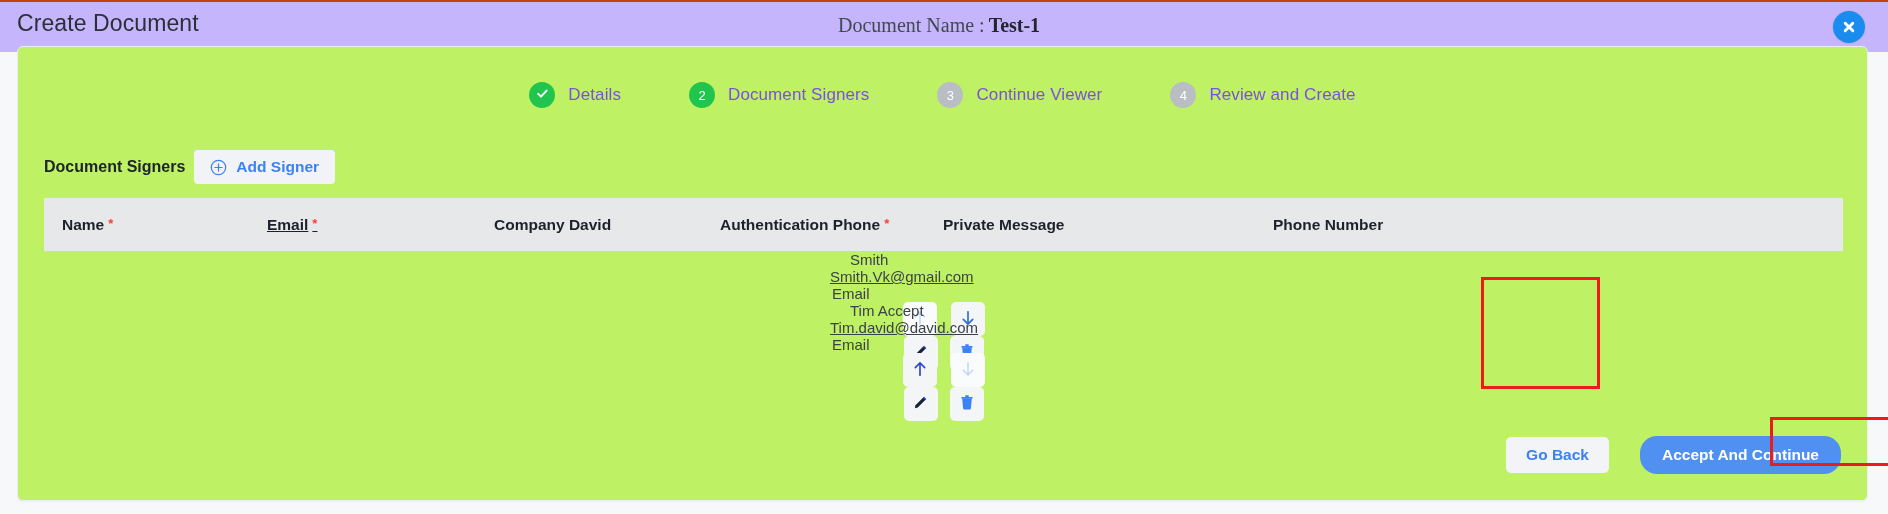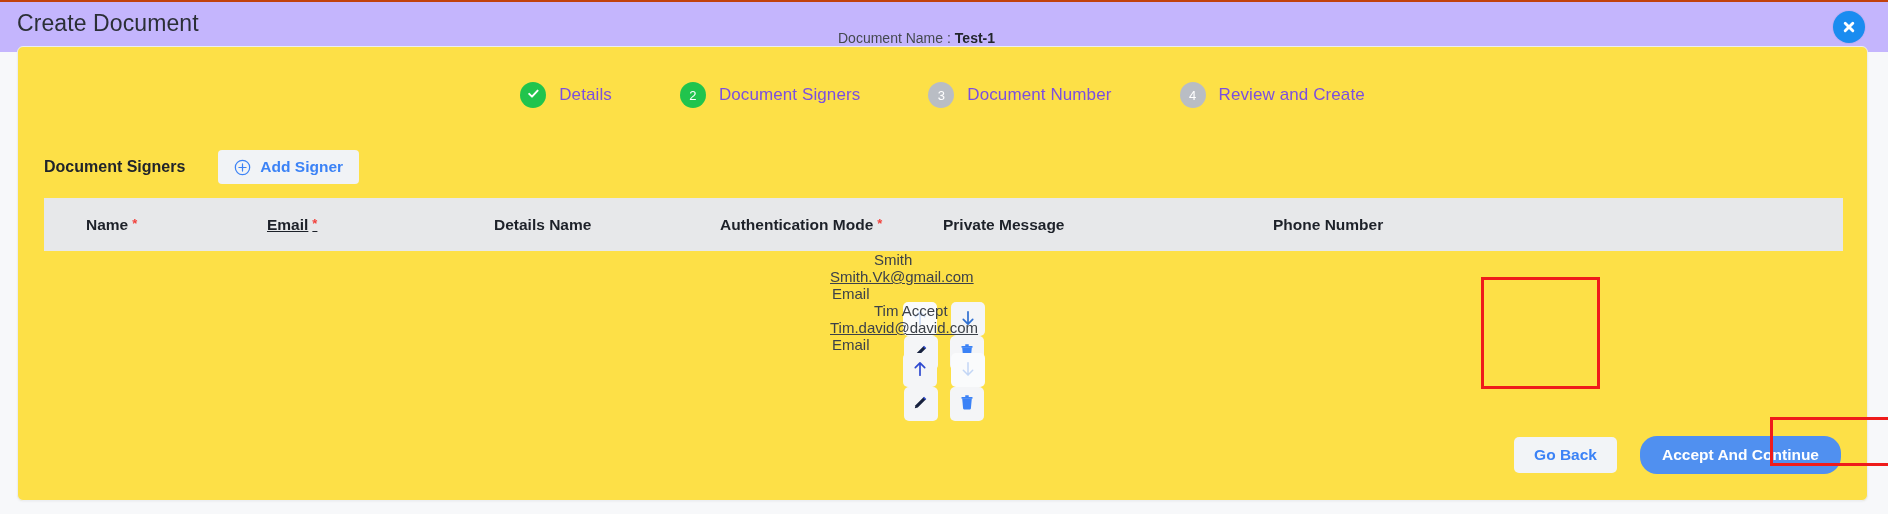--- a/index.html
+++ b/index.html
@@ -28,24 +28,25 @@
   .modal-title {
     position: absolute;
     left: 17px; top: 8px;
     font-size: 23px;
     color: #2b2f36;
     letter-spacing: 0.1px;
     white-space: nowrap;
   }
   .doc-name-wrap {
     position: absolute;
-    left: 838px; top: 28px;
-    font-size: 14px;
+    left: 838px; top: 12px;
+    font-size: 20px;
     color: #40454f;
     white-space: nowrap;
+    font-family: Liberation Serif, serif;
   }
   .doc-name-label { color: #44494f; }
   .doc-name-value { font-weight: bold; color: #22262c; margin-left: 4px; }
   .close-btn {
     position: absolute;
     right: 23px; top: 9px;
     width: 32px; height: 32px;
     border-radius: 50%;
     background: #1a8cf0;
     border: none;
@@ -56,21 +57,21 @@
     box-shadow: 0 0 0 1px rgba(0,0,0,0.04);
   }
   .close-btn svg { display: block; }
 
   
   .card {
     position: absolute;
     left: 17px; top: 46px;
     width: 1851px;
     height: 455px;
-    background: #fde047;
+    background: #bef264;
     border-radius: 6px;
     border: 1px solid #eceef1;
     box-shadow: 0 1px 2px rgba(16,24,40,0.04);
     overflow: hidden;
   }
 
   
   .stepper {
     position: absolute;
     left: 0; top: 35px;
@@ -117,21 +118,21 @@
     display: flex;
     align-items: center;
   }
   .signers-title {
     font-size: 16px;
     font-weight: bold;
     color: #20242b;
     white-space: nowrap;
   }
   .add-signer-btn {
-    margin-left: 33px;
+    margin-left: 9px;
     background: #f1f3f6;
     border: none;
     border-radius: 4px;
     height: 34px;
     padding: 0 16px;
     display: flex;
     align-items: center;
     cursor: pointer;
     color: #3b82f6;
     font-size: 15.5px;
@@ -171,21 +172,21 @@
     align-items: center;
     position: relative;
     flex-direction: column;
   }
   .td {
     font-size: 15px;
     color: #3c4149;
     white-space: nowrap;
   }
   
-  .c-name    { width: 223px; padding-left: 42px; }
+  .c-name    { width: 223px; padding-left: 18px; }
   .c-email   { width: 227px; text-decoration: underline; }
   .c-company { width: 226px; }
   .c-auth    { width: 223px; }
   .c-phone   { width: 225px; }
   .c-msg     { width: 330px; }
   .c-move    { width: 175px; display: flex; align-items: center; justify-content: center; gap: 14px;}
   .c-act     { width: 170px; display: flex; align-items: center; justify-content: center; gap: 12px;}
 
   .iconbtn {
     width: 34px; height: 34px;
@@ -209,21 +210,21 @@
   }
   #redbox-move { left: 1481px; top: 277px; width: 119px; height: 112px; }
   #redbox-accept { left: 1770px; top: 417px; width: 223px; height: 49px; }
 
   
   .footer {
     position: absolute;
     right: 26px; bottom: 26px;
     display: flex;
     align-items: center;
-    gap: 4px;
+    gap: 12px;
   }
   .goback-btn {
     background: #f2f4f7;
     border: none;
     border-radius: 5px;
     height: 36px;
     padding: 0 20px;
     font-size: 15.5px;
     font-weight: bold;
     color: #3b82f6;
@@ -282,21 +283,21 @@
         <div class="step-label">Details</div>
       </div>
 
       <div class="step">
         <div class="step-circle active">2</div>
         <div class="step-label">Document Signers</div>
       </div>
 
       <div class="step">
         <div class="step-circle idle">3</div>
-        <div class="step-label">Document Number</div>
+        <div class="step-label">Continue Viewer</div>
       </div>
 
       <div class="step">
         <div class="step-circle idle">4</div>
         <div class="step-label">Review and Create</div>
       </div>
 
     </div>
 
     <div class="signers-head">
@@ -314,23 +315,23 @@
 
     <div class="table">
 
       <div class="thead">
         <div class="th c-name">
           <span>Name</span><span class="req">*</span>
         </div>
         <div class="th c-email">
           <span>Email</span><span class="req">*</span>
         </div>
-        <div class="th c-company">Details Name</div>
+        <div class="th c-company">Company David</div>
         <div class="th c-auth">
-          <span>Authentication Mode</span><span class="req">*</span>
+          <span>Authentication Phone</span><span class="req">*</span>
         </div>
         <div class="th c-msg">Private Message</div>
         <div class="th c-phone">Phone Number</div>
         <div class="th c-move"></div>
         <div class="th c-act"></div>
       </div>
 
       <div class="trow">
         <div class="td c-name">Smith</div>
         <div class="td c-email">Smith.Vk@gmail.com</div>

